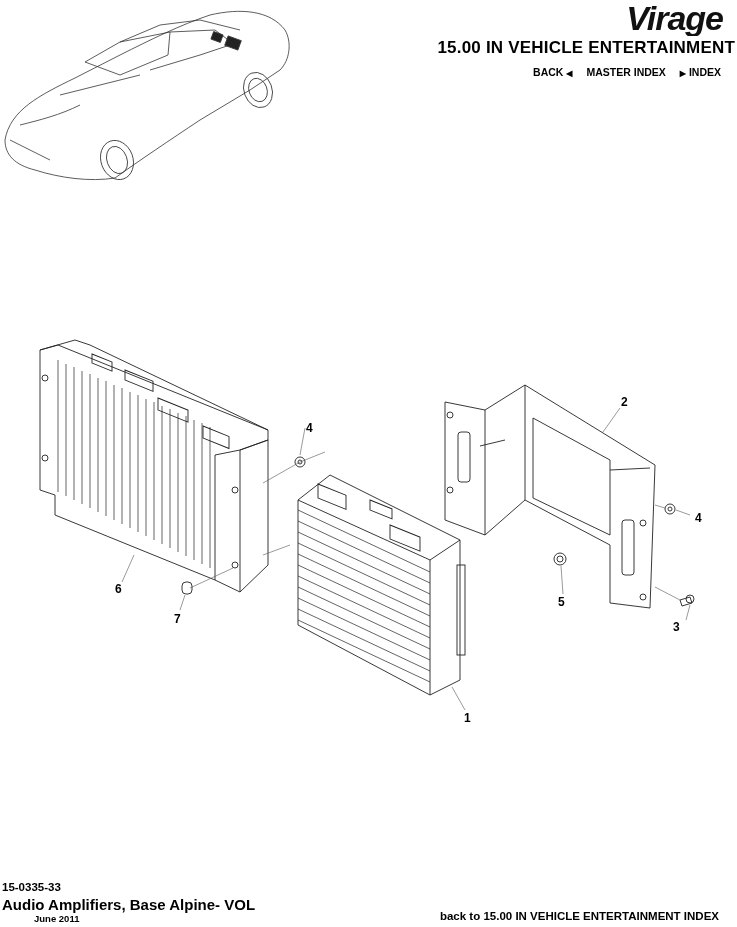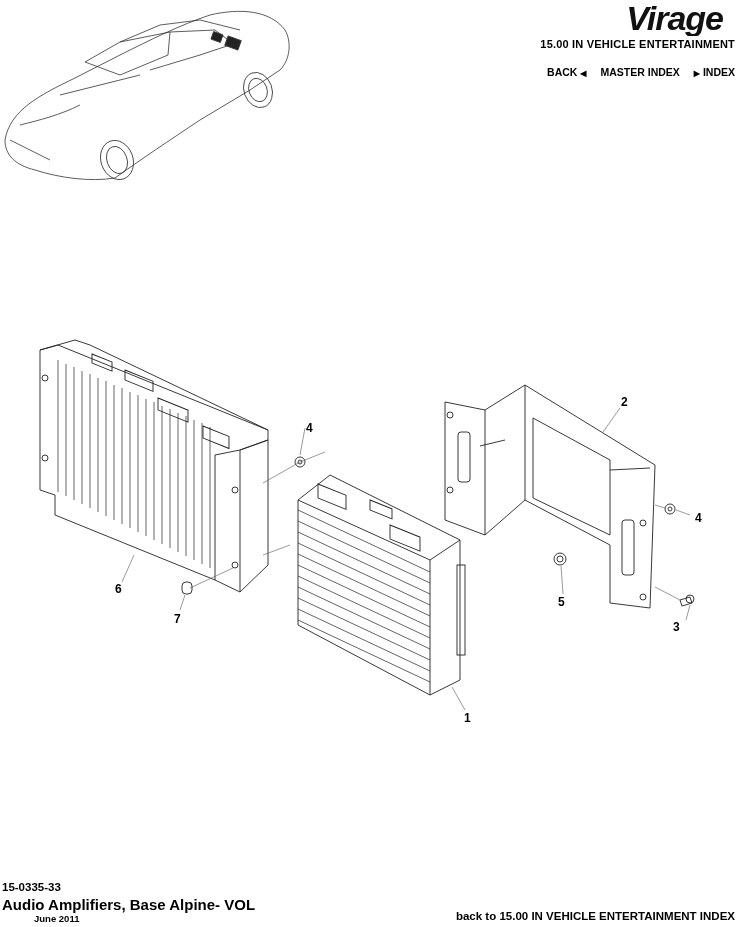--- a/index.html
+++ b/index.html
@@ -1,29 +1,29 @@
 <!DOCTYPE html>
 <html><head>
 <meta charset="utf-8">
 <style>
   html,body{margin:0;padding:0;background:#fff;}
   body{width:737px;height:927px;position:relative;overflow:hidden;font-family:"Liberation Sans",sans-serif;color:#000;}
   .abs{position:absolute;}
   .brand{right:12px;top:0;width:170px;height:36px;}
-  .section-title{right:2px;top:38px;font-size:11px;font-weight:bold;letter-spacing:0.2px;white-space:nowrap;font-family:"Liberation Sans",sans-serif;}
-  .nav{right:2px;top:66px;font-size:10.5px;font-weight:bold;white-space:nowrap;display:flex;gap:14px;align-items:center;justify-content:center;}
+  .section-title{right:2px;top:38px;font-size:17px;font-weight:bold;letter-spacing:0.2px;white-space:nowrap;font-family:"Liberation Sans",sans-serif;}
+  .nav{right:16px;top:66px;font-size:10.5px;font-weight:bold;white-space:nowrap;display:flex;gap:14px;align-items:center;justify-content:center;}
   .nav span{cursor:pointer;}
   .tri{font-size:8px;}
   .car{left:0;top:0;width:300px;height:190px;}
   .diagram{left:0;top:330px;width:737px;height:420px;}
   .callout{font-size:12px;font-weight:bold;font-family:"Liberation Sans",sans-serif;}
   .footer-code{left:2px;top:881px;font-size:11.5px;font-weight:bold;}
   .footer-desc{left:2px;top:896px;font-size:15px;font-weight:bold;}
   .footer-date{left:2px;top:913px;font-size:9.5px;font-weight:bold;margin-left:32px;}
-  .footer-link{right:2px;top:910px;font-size:11.5px;font-weight:bold;cursor:pointer;white-space:nowrap;}
+  .footer-link{right:18px;top:910px;font-size:11.5px;font-weight:bold;cursor:pointer;white-space:nowrap;}
 </style>
 </head>
 <body>
 
 <svg class="abs brand" viewBox="0 0 170 36">
   <text x="168" y="30" text-anchor="end" font-family="Liberation Sans, sans-serif" font-size="34" font-style="italic" font-weight="bold" fill="#111" letter-spacing="-1">Virage</text>
 </svg>
 
 <div class="abs section-title">15.00 IN VEHICLE ENTERTAINMENT</div>
 

